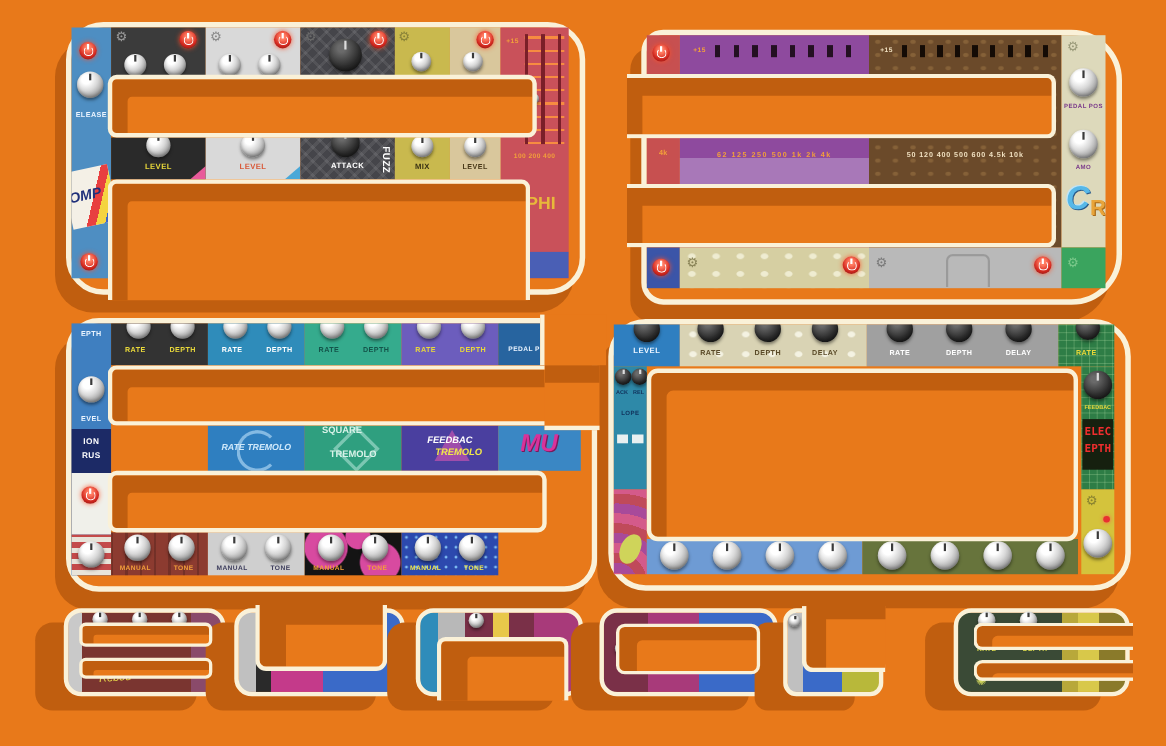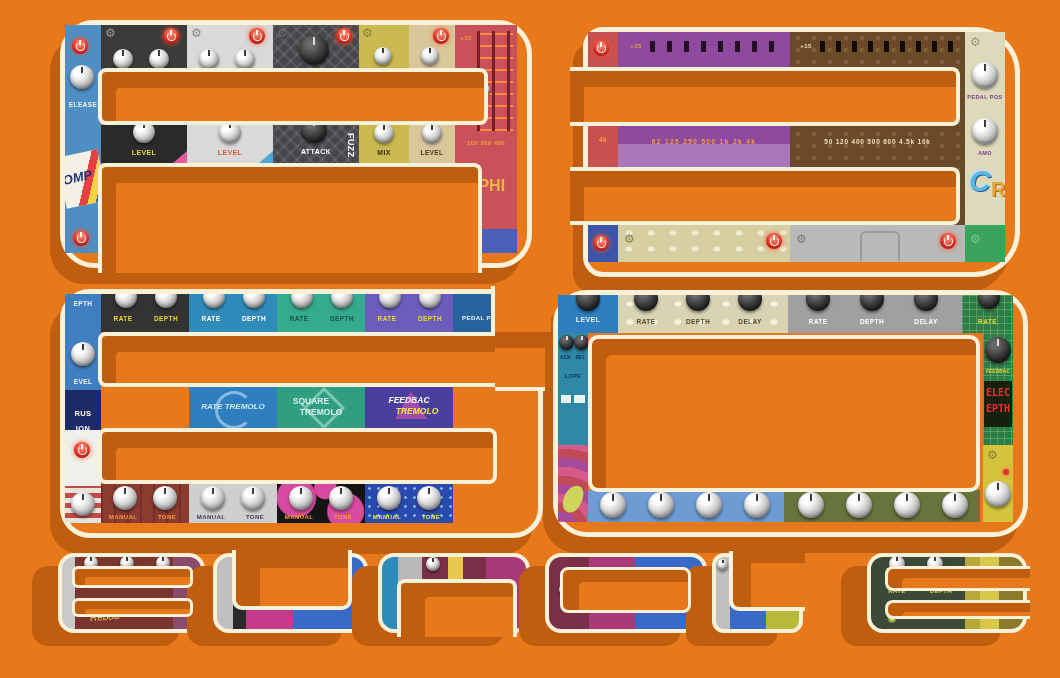--- a/index.html
+++ b/index.html
@@ -179,21 +179,21 @@
     <div class="cut openleft" style="left:-18px;top:135px;width:386px;height:50px;"></div>
   </div>
 
   <div class="glyph" style="left:60px;top:289px;width:473px;height:239px;border-radius:30px;">
 
     <div class="col" style="left:0;top:0;width:36px;height:229px;background:#3f7fc0;">
       <div class="lb" style="left:0;top:6px;width:36px;color:#eaf4ff;font-size:6.5px;">EPTH</div>
       <div class="kb" style="left:6px;top:48px;width:24px;height:24px;"></div>
       <div class="lb" style="left:0;top:84px;width:36px;color:#eaf4ff;font-size:6.5px;">EVEL</div>
       <div style="position:absolute;left:0;top:96px;width:36px;height:40px;background:#1c2a66;">
-        <div class="lb" style="left:0;top:8px;width:36px;color:#fff;font-size:7.5px;margin-top:27px;">ION</div>
+        <div class="lb" style="left:0;top:8px;width:36px;color:#fff;font-size:7.5px;">ION</div>
         <div class="lb" style="left:0;top:20px;width:36px;color:#fff;font-size:7.5px;">RUS</div>
       </div>
       <div style="position:absolute;left:0;top:136px;width:36px;height:56px;background:#f0f0ea;">
         <div class="pwr" style="left:9px;top:12px;"></div>
       </div>
       <div style="position:absolute;left:0;top:192px;width:36px;height:37px;
                   background:repeating-linear-gradient(0deg,#e8e4da 0 5px,#c44a4a 5px 10px);">
         <div class="kb" style="left:6px;top:6px;width:24px;height:24px;"></div>
       </div>
     </div>
@@ -226,27 +226,30 @@
       <div class="kb dk" style="left:44px;top:-6px;width:26px;height:26px;"></div>
       <div class="lb" style="left:0;top:21px;width:52px;color:#eaf4ff;font-size:6px;">PEDAL PO</div>
     </div>
 
     <div class="ped" style="left:124px;top:93px;width:88px;height:41px;background:#2f7fc0;">
       <div style="position:absolute;left:26px;top:4px;width:32px;height:32px;border:3px solid rgba(190,225,250,.6);border-radius:50%;border-right-color:transparent;"></div>
       <div class="lb" style="left:0;top:16px;width:88px;color:#cfe8fa;font-size:8px;font-style:italic;letter-spacing:0;">RATE TREMOLO</div>
     </div>
     <div class="ped" style="left:212px;top:93px;width:88px;height:41px;background:#2f9f7f;">
       <div style="position:absolute;left:32px;top:6px;width:24px;height:24px;border:3px solid rgba(200,240,230,.5);transform:rotate(45deg);"></div>
-      <div class="lb" style="left:0;top:10px;width:68px;color:#d8f2e8;font-size:8.5px;letter-spacing:0;">SQUARE</div>
+      <div class="lb" style="left:0;top:0;width:68px;color:#d8f2e8;font-size:8.5px;letter-spacing:0;">SQUARE</div>
       <div class="lb" style="left:0;top:21px;width:88px;color:#d8f2e8;font-size:8.5px;letter-spacing:0;">TREMOLO</div>
     </div>
     <div class="ped" style="left:300px;top:93px;width:88px;height:41px;background:#4a3f9f;">
       <div class="tri" style="left:30px;top:4px;border-left:16px solid transparent;border-right:16px solid transparent;border-bottom:28px solid rgba(230,90,180,.55);"></div>
       <div class="lb" style="left:0;top:9px;width:88px;color:#fff;font-size:8.5px;font-style:italic;letter-spacing:0;">FEEDBAC</div>
       <div class="lb" style="left:8px;top:20px;width:88px;color:#f2e84a;font-size:8.5px;font-style:italic;letter-spacing:0;">TREMOLO</div>
+    </div>
+    <div class="ped" style="left:388px;top:93px;width:75px;height:41px;background:#3a87c4;">
+      <div class="lb" style="left:2px;top:4px;width:70px;color:#d8329a;font-size:22px;font-style:italic;letter-spacing:0;text-shadow:1px 1px 0 #7a1a5a;">MU</div>
     </div>
 
     <div class="ped" style="left:36px;top:190px;width:88px;height:39px;background:#8c3b30;
          background-image:repeating-linear-gradient(90deg,rgba(0,0,0,.18) 0 2px,transparent 2px 13px);">
       <div class="kb" style="left:12px;top:2px;width:24px;height:24px;"></div>
       <div class="kb" style="left:52px;top:2px;width:24px;height:24px;"></div>
       <div class="lb" style="left:0;top:30px;width:44px;color:#f2a03a;font-size:6px;">MANUAL</div>
       <div class="lb" style="left:44px;top:30px;width:44px;color:#f2a03a;font-size:6px;">TONE</div>
     </div>
     <div class="ped" style="left:124px;top:190px;width:88px;height:39px;background:#cfcfcf;">

